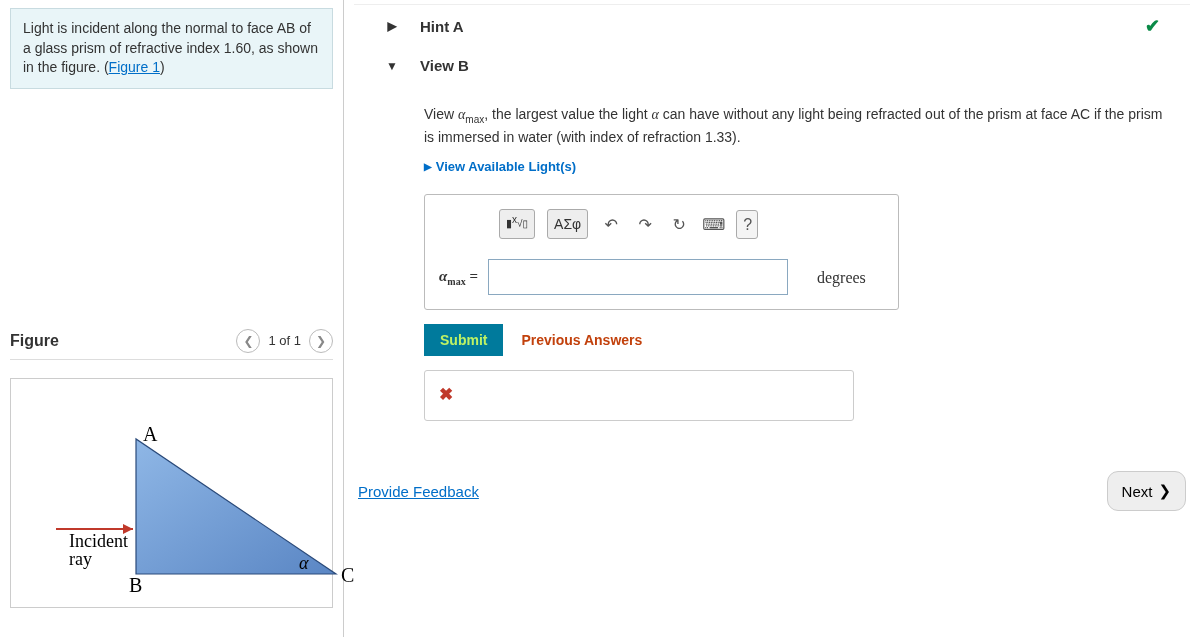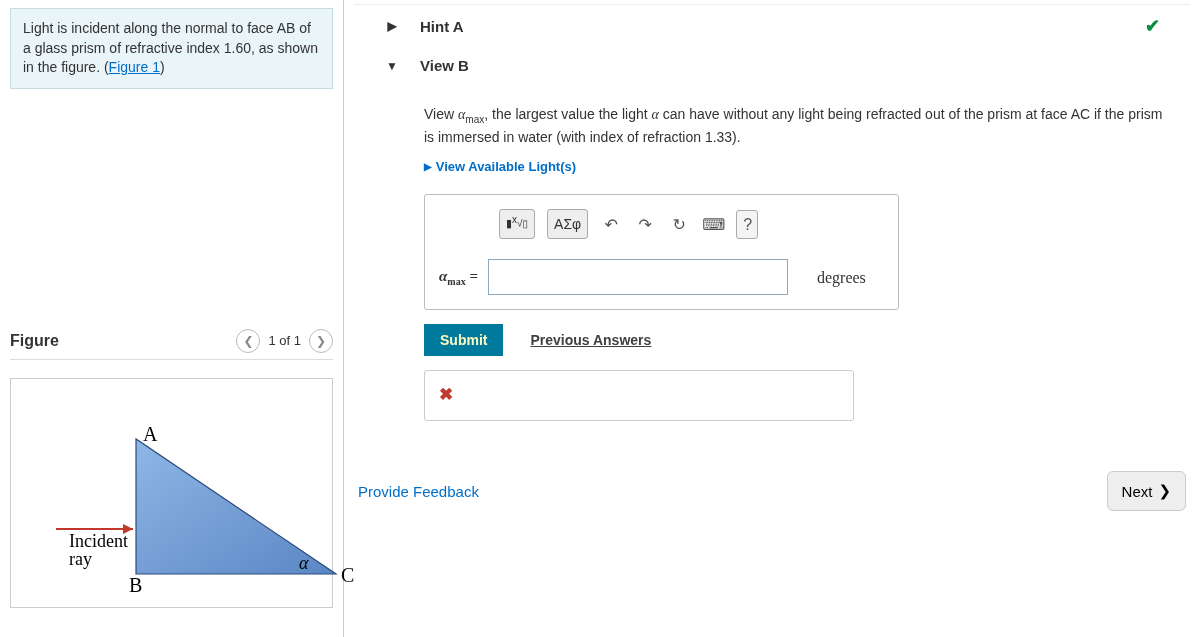--- a/index.html
+++ b/index.html
@@ -121,59 +121,58 @@
     border: 1px solid #8aa8c0;
     height: 36px;
     width: 300px;
     padding: 4px 6px;
     font-size: 14px;
   }
   .unit { font-family: 'Times New Roman', serif; font-size: 16px; margin-left: 19px;}
   .submit-row { display: flex; align-items: center; gap: 18px; margin: 4px 0 14px 0;}
   .submit-btn {
     background: #007a9c;
-    color: #fef9c3;
+    color: #bef264;
     border: none;
     padding: 8px 16px;
     font-weight: bold;
     font-size: 14px;
     cursor: pointer;
   }
   .prev-link {
-    color: #404040; text-decoration: underline; font-size: 14px; font-weight: bold;
-    cursor: pointer;
-    margin-left: 9px;
+    color: #c2410c; font-size: 14px; font-weight: bold;
+    cursor: pointer;
   }
   .feedback-box {
     border: 1px solid #ccc;
     border-radius: 3px;
     padding: 12px 14px;
     width: 430px;
     display: flex; align-items: center; gap: 12px;
     font-weight: bold;
     font-size: 14px;
   }
   .x-icon { color: #c0392b; font-size: 17px; font-weight: bold;}
   .footer-row {
     margin: 40px 0 0 0;
     display: flex;
     justify-content: space-between;
     align-items: center;
     padding: 0 4px;
   }
   .provide-link {
-    color: #006ec8; font-size: 15px; cursor: pointer;
+    color: #006ec8; text-decoration: underline; font-size: 15px; cursor: pointer;
   }
   .next-btn {
     background: #eee;
     border: 1px solid #ccc;
     padding: 10px 14px;
     font-size: 15px;
     cursor: pointer;
-    border-radius: 6px;
+    border-radius: 11px;
     display: inline-flex; align-items: center; gap: 6px;
   }
 </style>
 </head>
 <body>
 
 <div class="left-panel">
   <div class="intro-box">
     <span>Light is incident along the normal to face AB of a glass prism of refractive index 1.60, as shown in the figure. (</span><a href="#">Figure 1</a><span>)</span>
   </div>

